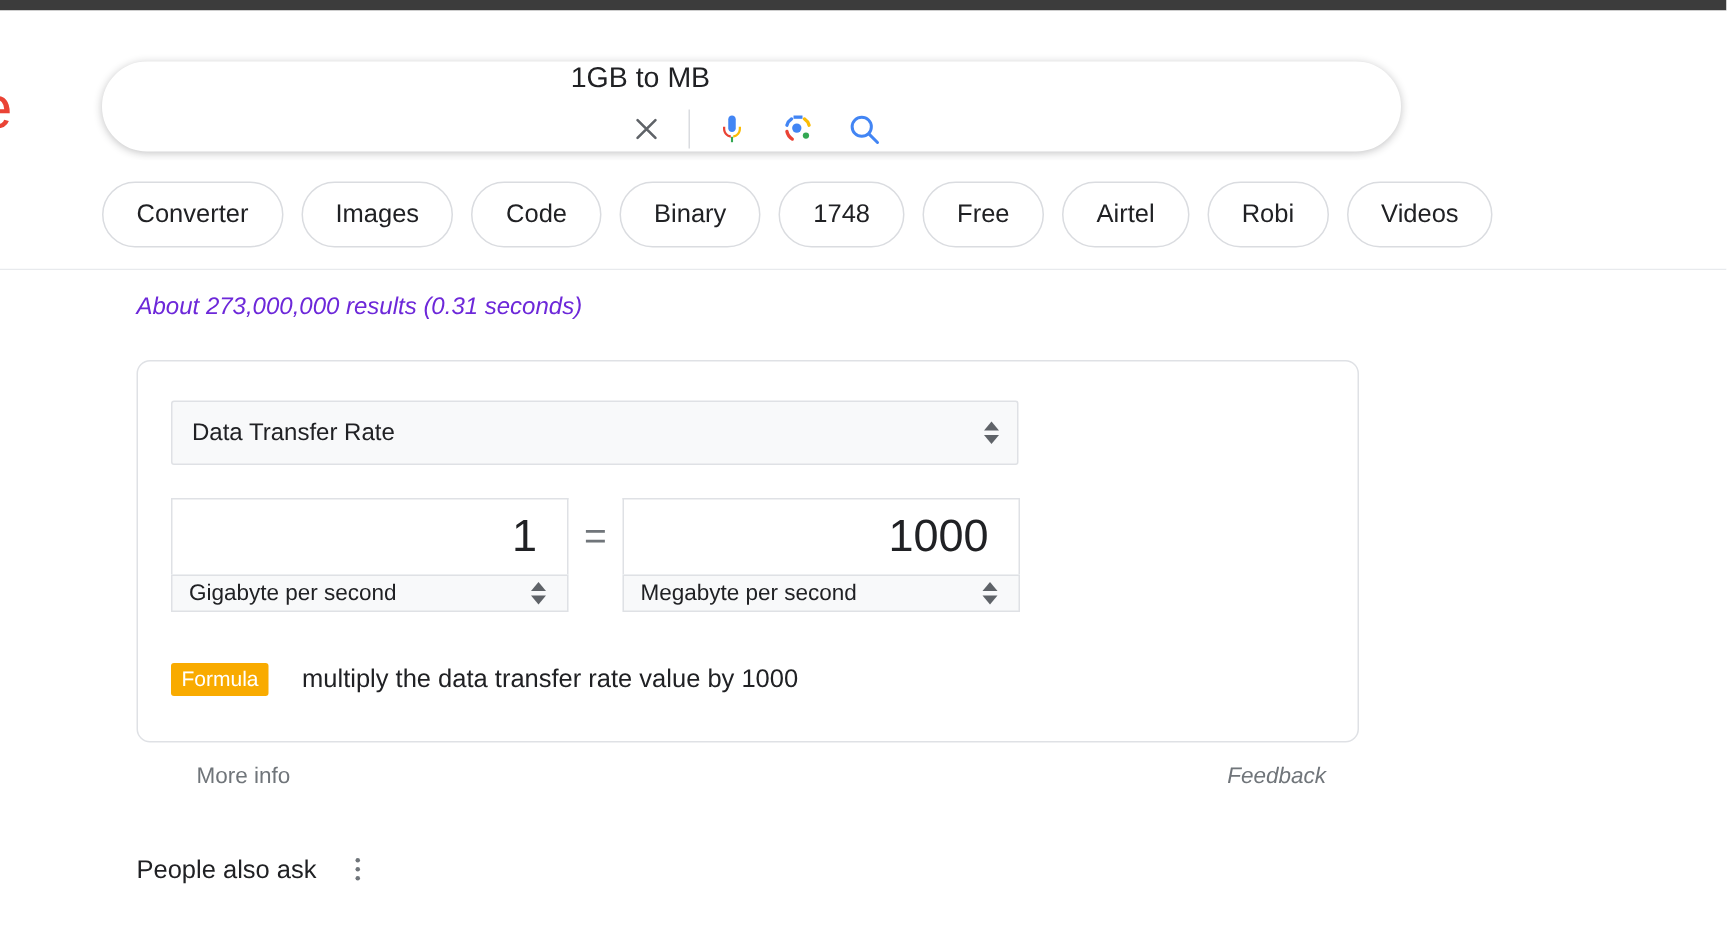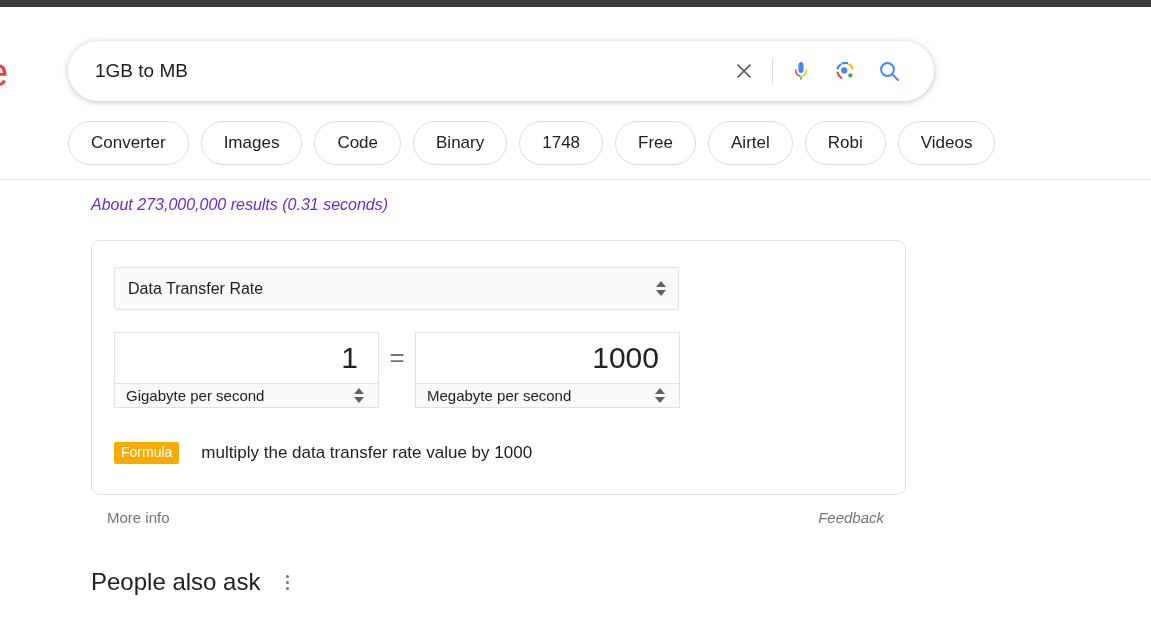--- a/index.html
+++ b/index.html
@@ -44,20 +44,21 @@
     top: 34px;
     width: 866px;
     height: 60px;
     background: #ffffff;
     border: 1px solid #ffffff;
     border-radius: 30px;
     box-shadow: 0 1px 6px rgba(32,33,36,.28);
     display: flex;
     align-items: center;
     padding: 0 22px 0 26px;
+    flex-direction: column;
   }
 
   .search-input {
     flex: 1;
     border: none;
     outline: none;
     font-family: "Liberation Sans", sans-serif;
     font-size: 19px;
     color: #202124;
     background: transparent;
@@ -266,41 +267,42 @@
     justify-content: space-between;
     margin-top: 14px;
     padding: 0 22px 0 16px;
   }
 
   .more-info {
     font-family: "Liberation Sans", sans-serif;
     font-size: 15px;
     color: #70757a;
     cursor: pointer;
+    margin-left: 24px;
   }
 
   .feedback {
     font-family: "Liberation Sans", sans-serif;
     font-size: 15px;
     color: #70757a;
     font-style: italic;
     cursor: pointer;
   }
 
   
   .paa {
     display: flex;
     align-items: center;
     gap: 20px;
     margin-top: 42px;
   }
 
   .paa-title {
     font-family: "Liberation Sans", sans-serif;
-    font-size: 24px;
+    font-size: 17px;
     color: #202124;
     font-weight: 400;
   }
 
   .kebab {
     display: flex;
     flex-direction: column;
     gap: 3px;
     cursor: pointer;
     padding: 4px 6px;

